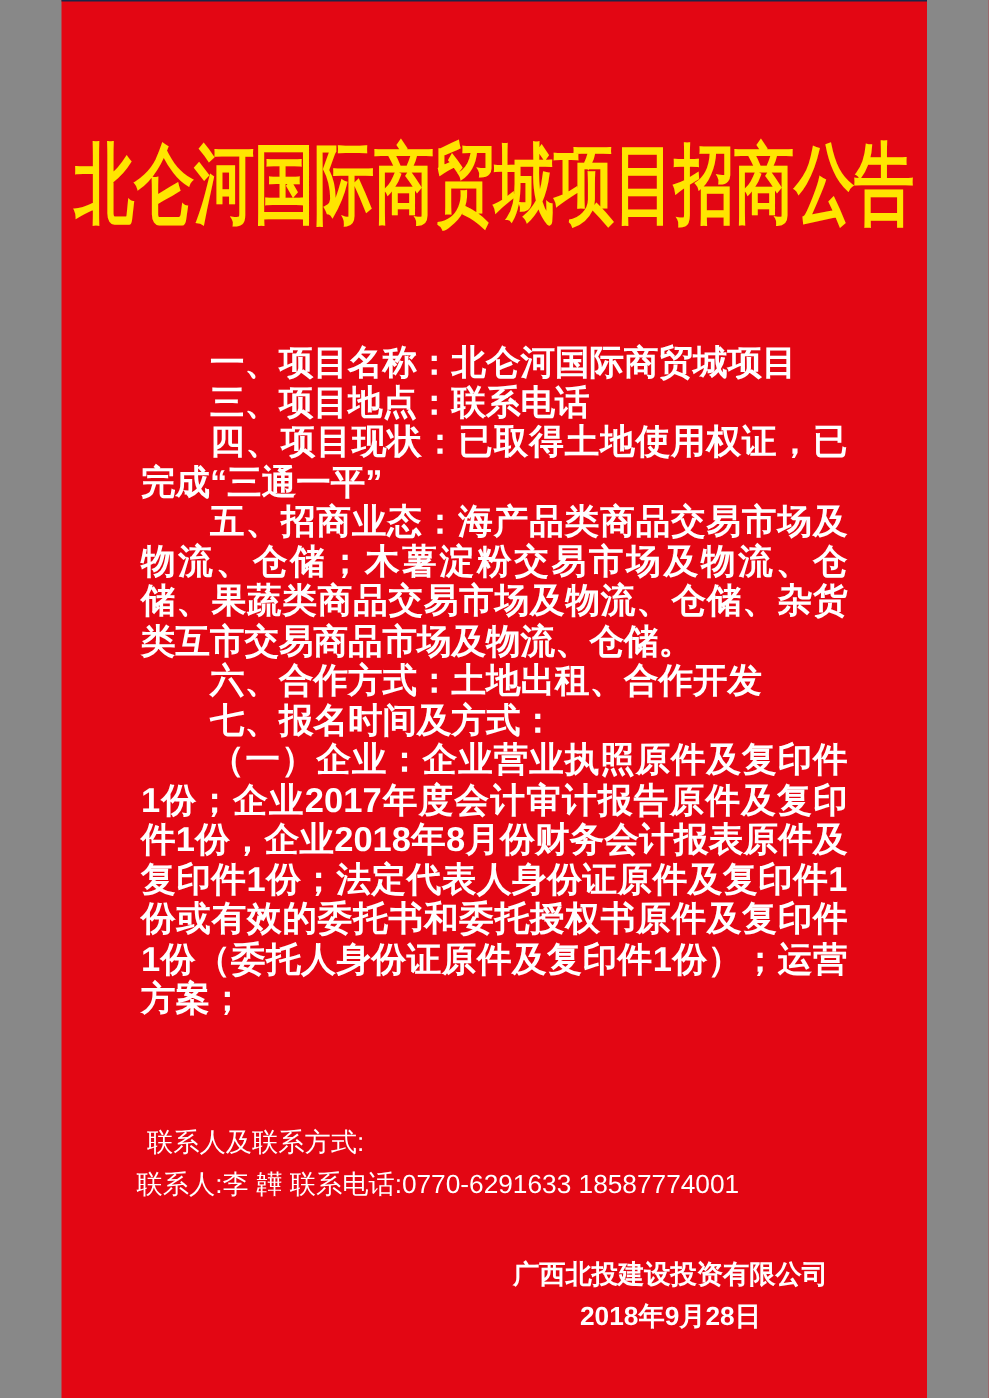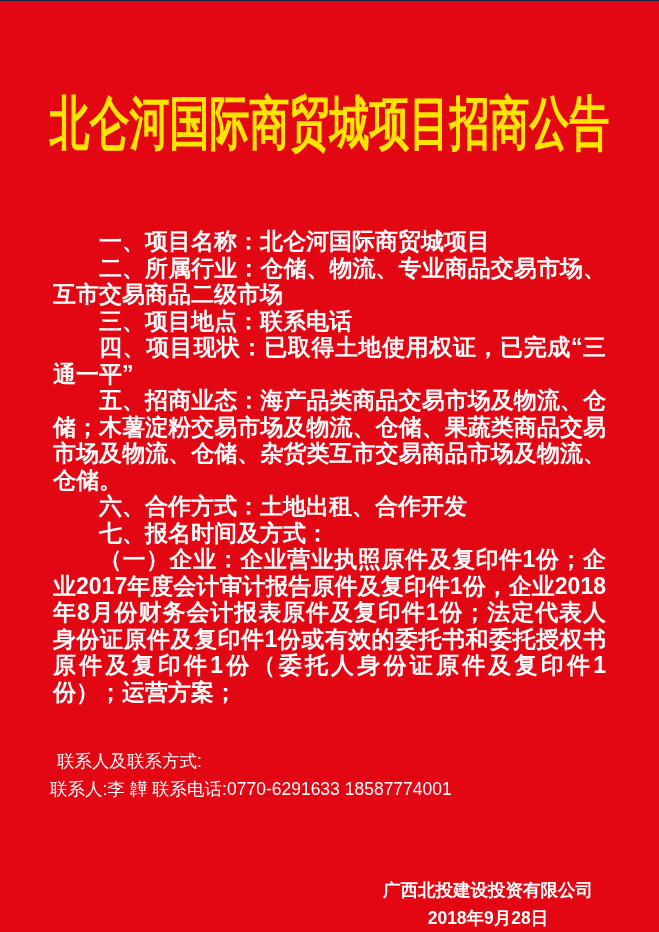--- a/index.html
+++ b/index.html
@@ -2,21 +2,21 @@
 <html><head>
 <meta charset="utf-8">
 <style>
   html, body {
     margin: 0;
     padding: 0;
     background: #888;
   }
   .poster {
     position: relative;
-    width: 659px;
+    width: 577px;
     height: 932px;
     margin: 0 auto;
     background: #E30613;
     border-top: 1px solid #1c2547;
     box-sizing: border-box;
     overflow: hidden;
     font-family: "Liberation Sans", "DejaVu Sans", sans-serif;
     color: #ffffff;
   }
   .title-wrap {
@@ -67,35 +67,33 @@
     padding-left: 7px;
   }
   .footer-block {
     position: absolute;
     right: 66px;
     top: 834px;
     font-size: 17.5px;
     line-height: 28px;
     font-weight: bold;
     text-align: center;
-    margin-top: 41px;
   }
 </style>
 </head>
 <body>
 
 <div class="poster">
 
   <div class="title-wrap">
     <span class="title-text">北仑河国际商贸城项目招商公告</span>
   </div>
 
   <div class="body-block">
       <p>一、项目名称：北仑河国际商贸城项目</p>
-      <p>二、所属行业：仓储、物流、专业商品交易市场、互市交易商品二级市场</p>
       <p>三、项目地点：联系电话</p>
       <p>四、项目现状：已取得土地使用权证，已完成“三通一平”</p>
       <p>五、招商业态：海产品类商品交易市场及物流、仓储；木薯淀粉交易市场及物流、仓储、果蔬类商品交易市场及物流、仓储、杂货类互市交易商品市场及物流、仓储。</p>
       <p>六、合作方式：土地出租、合作开发</p>
       <p>七、报名时间及方式：</p>
       <p>（一）企业：企业营业执照原件及复印件1份；企业2017年度会计审计报告原件及复印件1份，企业2018年8月份财务会计报表原件及复印件1份；法定代表人身份证原件及复印件1份或有效的委托书和委托授权书原件及复印件1份（委托人身份证原件及复印件1份）；运营方案；</p>
     </div>
 
   <div class="contact-block">
     <div class="contact-heading">联系人及联系方式:</div>

